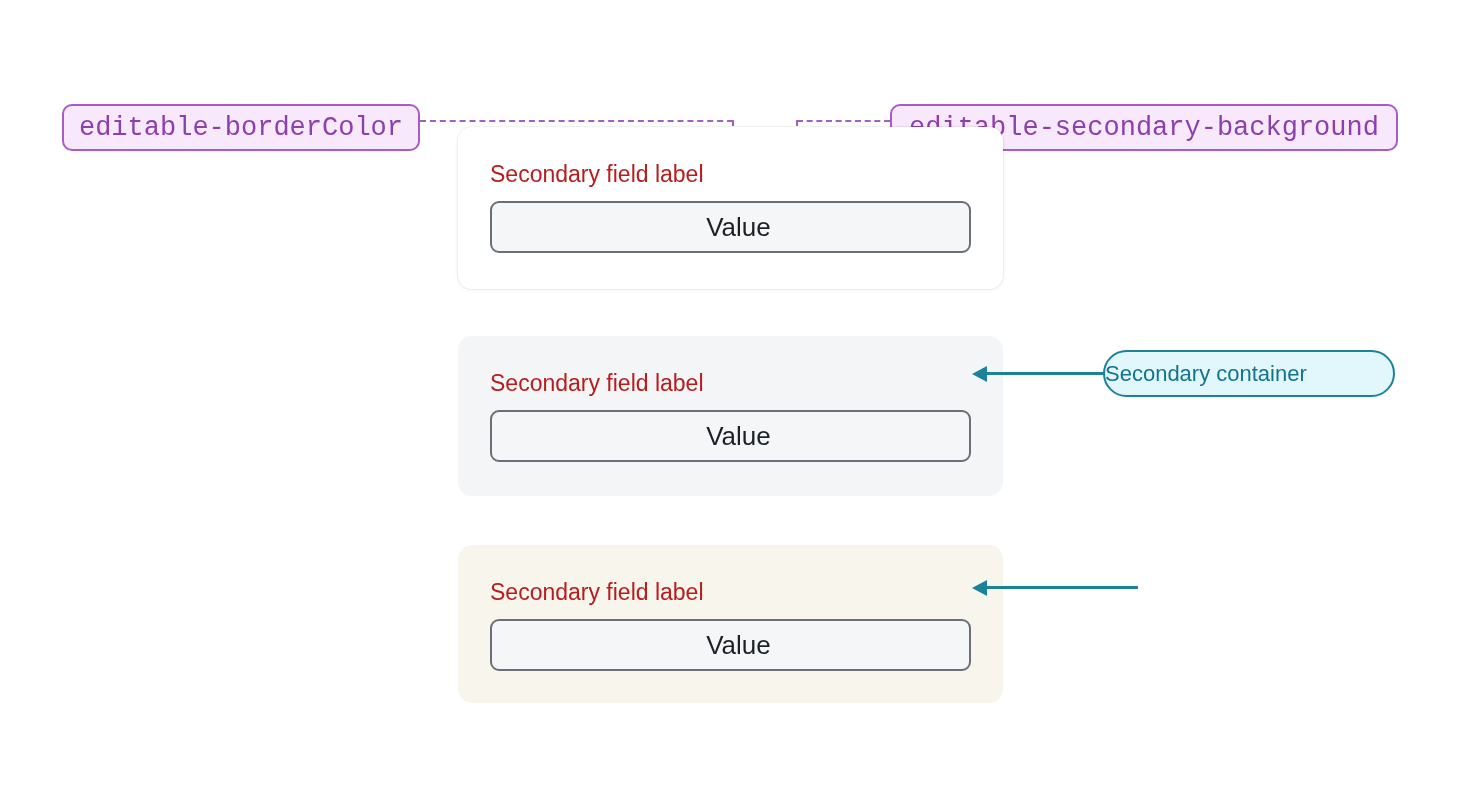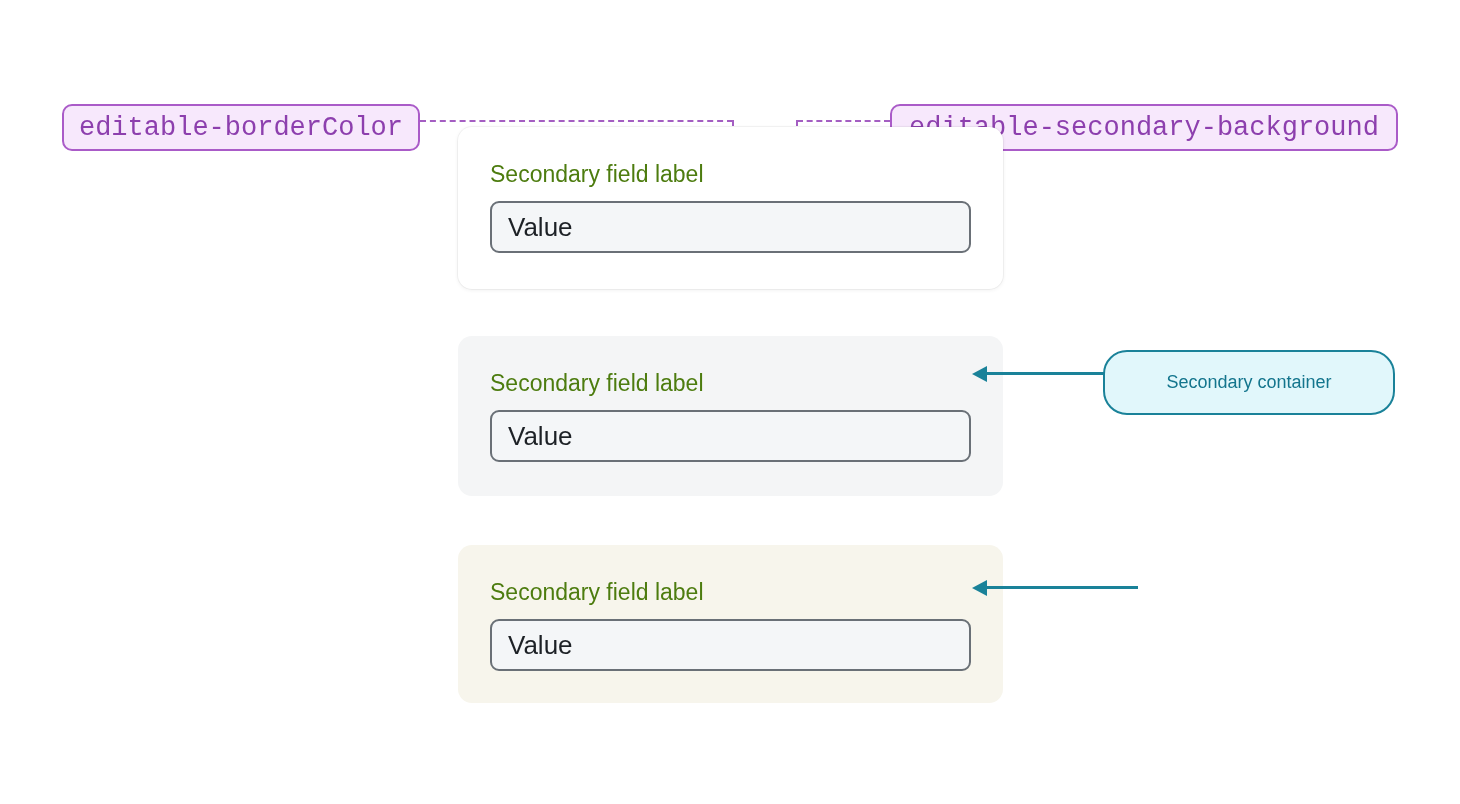--- a/index.html
+++ b/index.html
@@ -67,50 +67,50 @@
   .card.primary {
     top: 127px; height: 162px;
     background: #ffffff;
     box-shadow: 0 0 0 1px rgba(0,0,0,0.04), 0 1px 4px rgba(0,0,0,0.07);
   }
   .card.secondary { top: 336px; height: 160px; background: #f4f5f6; }
   .card.tertiary  { top: 545px; height: 158px; background: #f7f5ec; }
 
   .field-label {
     font-size: 23px;
-    color: #4d7c0f;
+    color: #b91c1c;
     margin-bottom: 13px;
     white-space: nowrap;
   }
   .field-input {
     display: block;
     width: 481px;
     height: 52px;
     background: #f4f6f8;
     border: 2px solid #6a7077;
     border-radius: 9px;
     padding: 0 0 0 16px;
     font-family: "Liberation Sans", sans-serif;
     font-size: 26px;
     color: #1d2126;
     outline: none;
+    text-align: center;
   }
 
   
   .note-pill {
     position: absolute;
-    height: 65px;
+    height: 47px;
     display: flex;
     align-items: center;
-    justify-content: center;
     background: #e1f7fb;
     border: 2.5px solid #1a8299;
     border-radius: 24px;
     color: #13758d;
-    font-size: 18px;
+    font-size: 22px;
     white-space: nowrap;
   }
   .note-pill.secondary { left: 1103px; top: 350px; width: 292px; }
   .note-pill.tertiary  { left: 1137px; top: 564px; width: 258px; }
 
   .note-line {
     position: absolute;
     height: 3px;
     background: #1a8299;
   }

